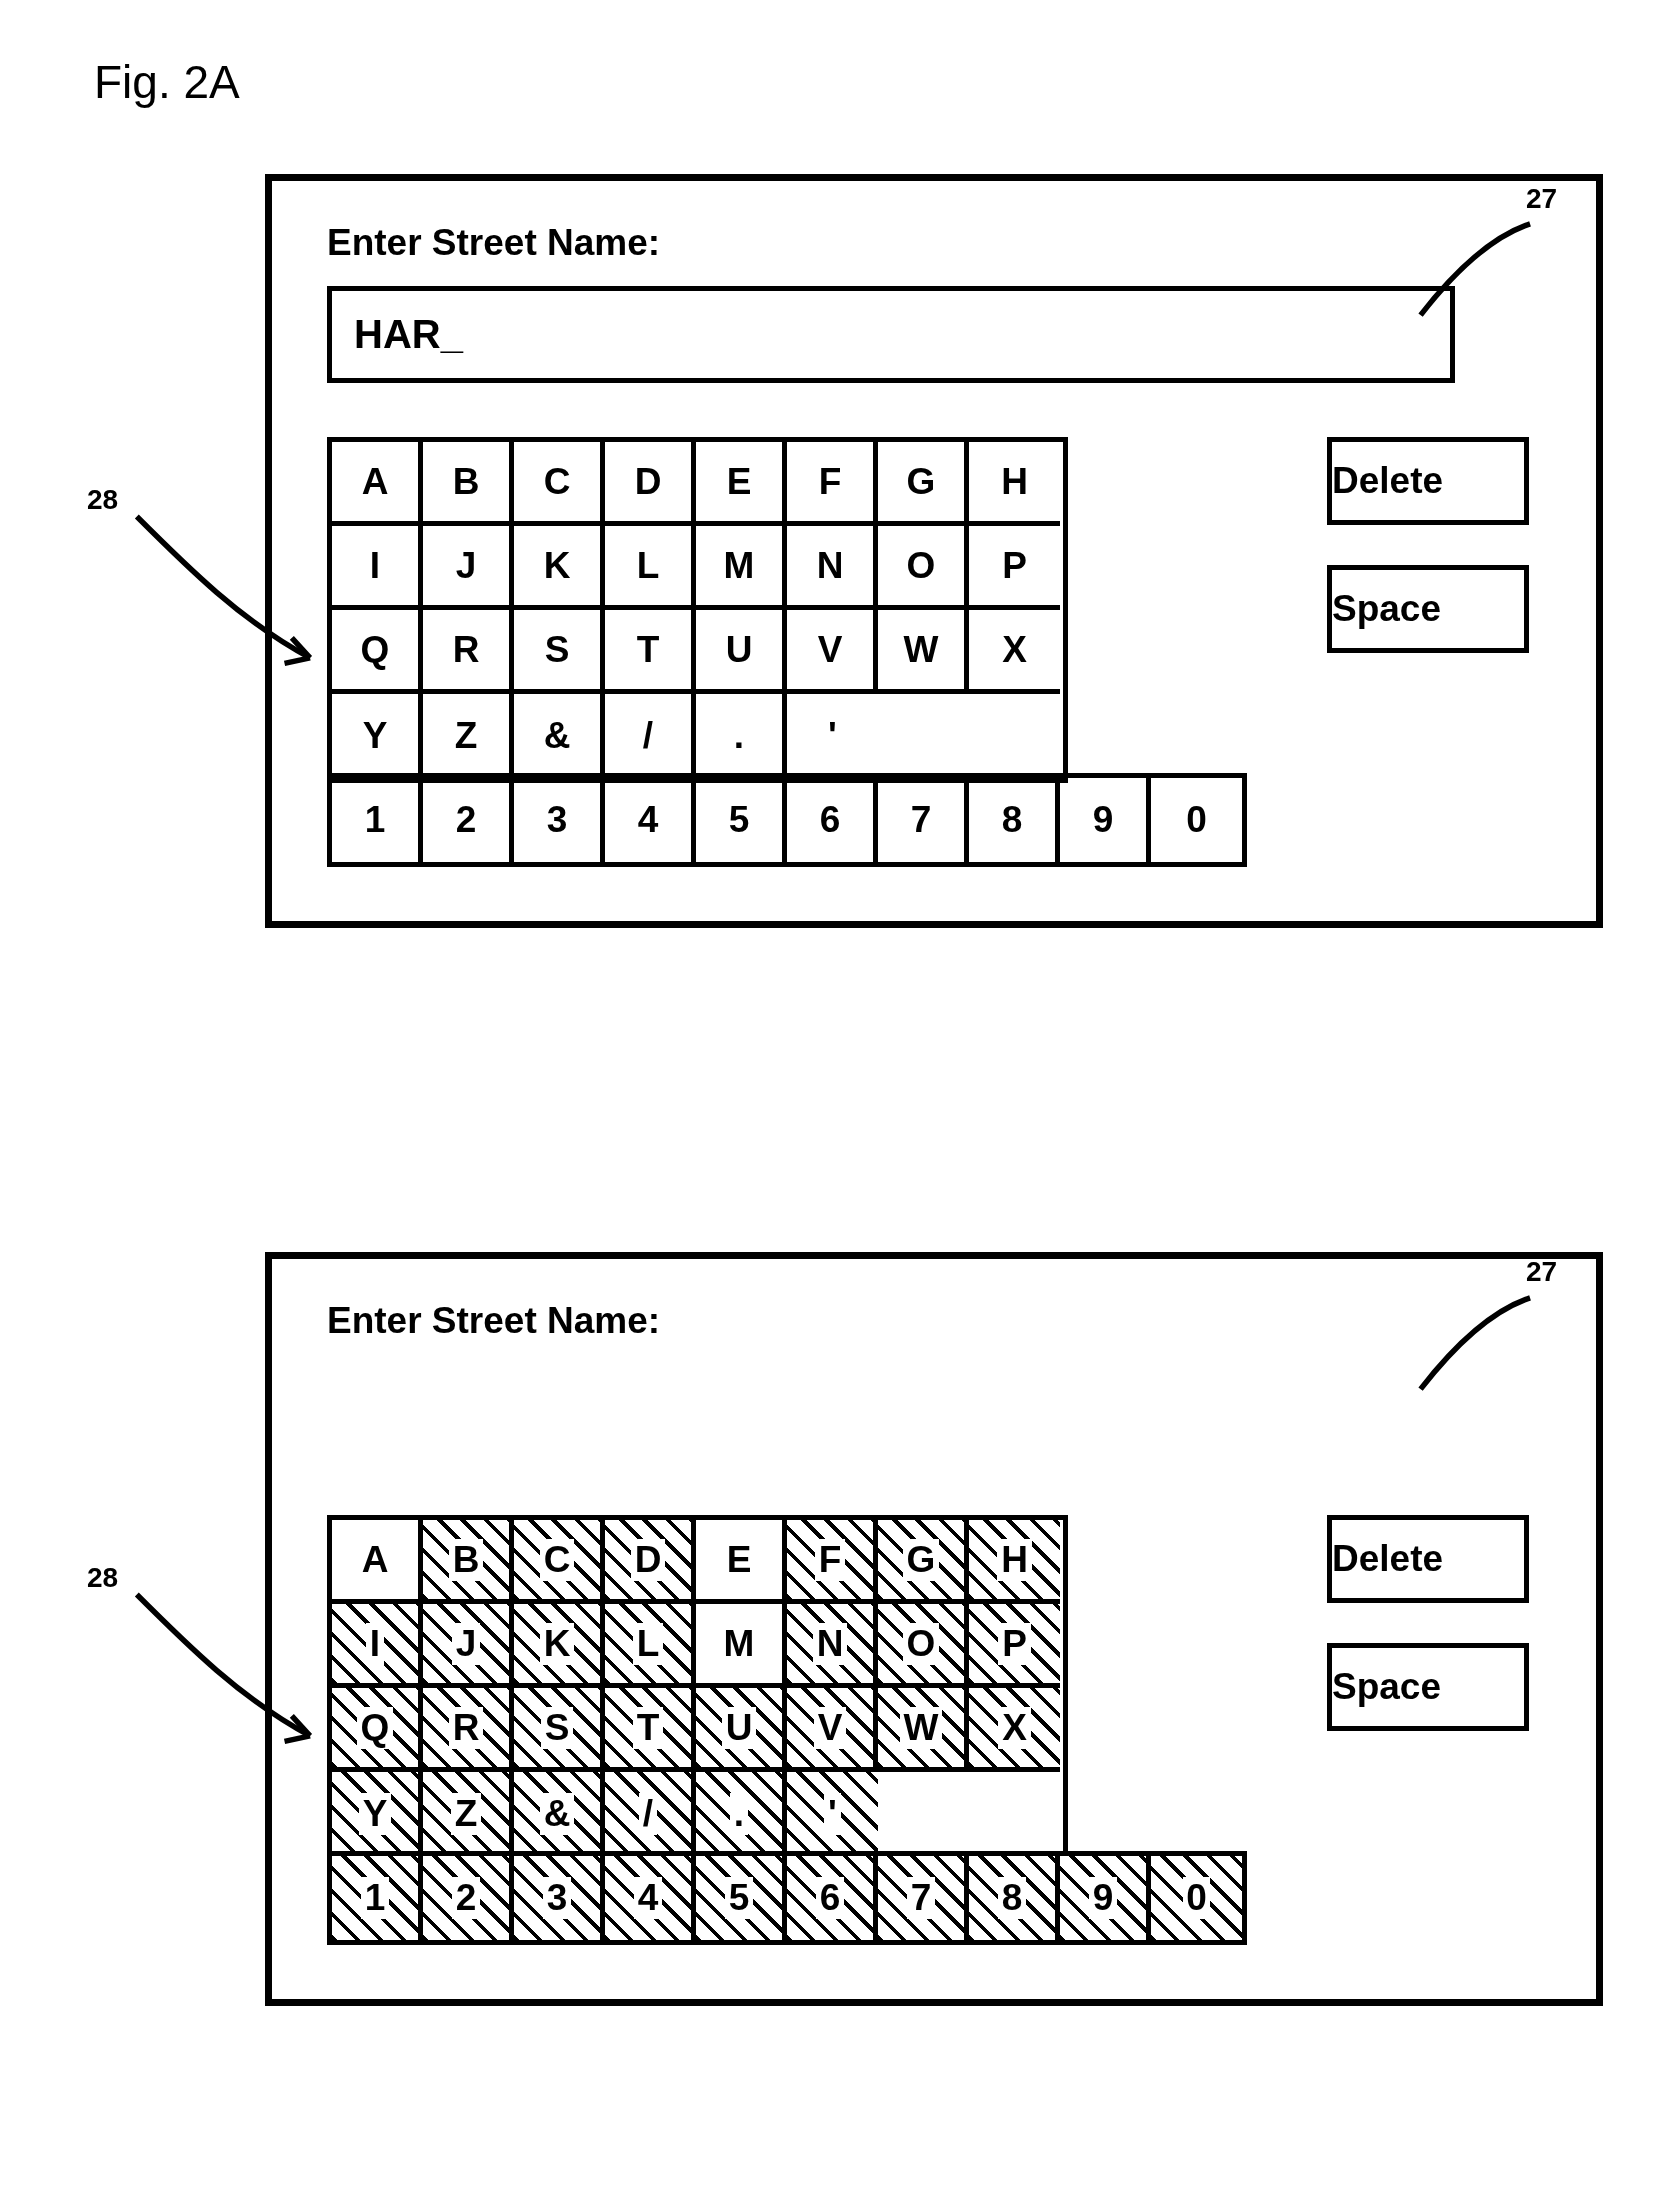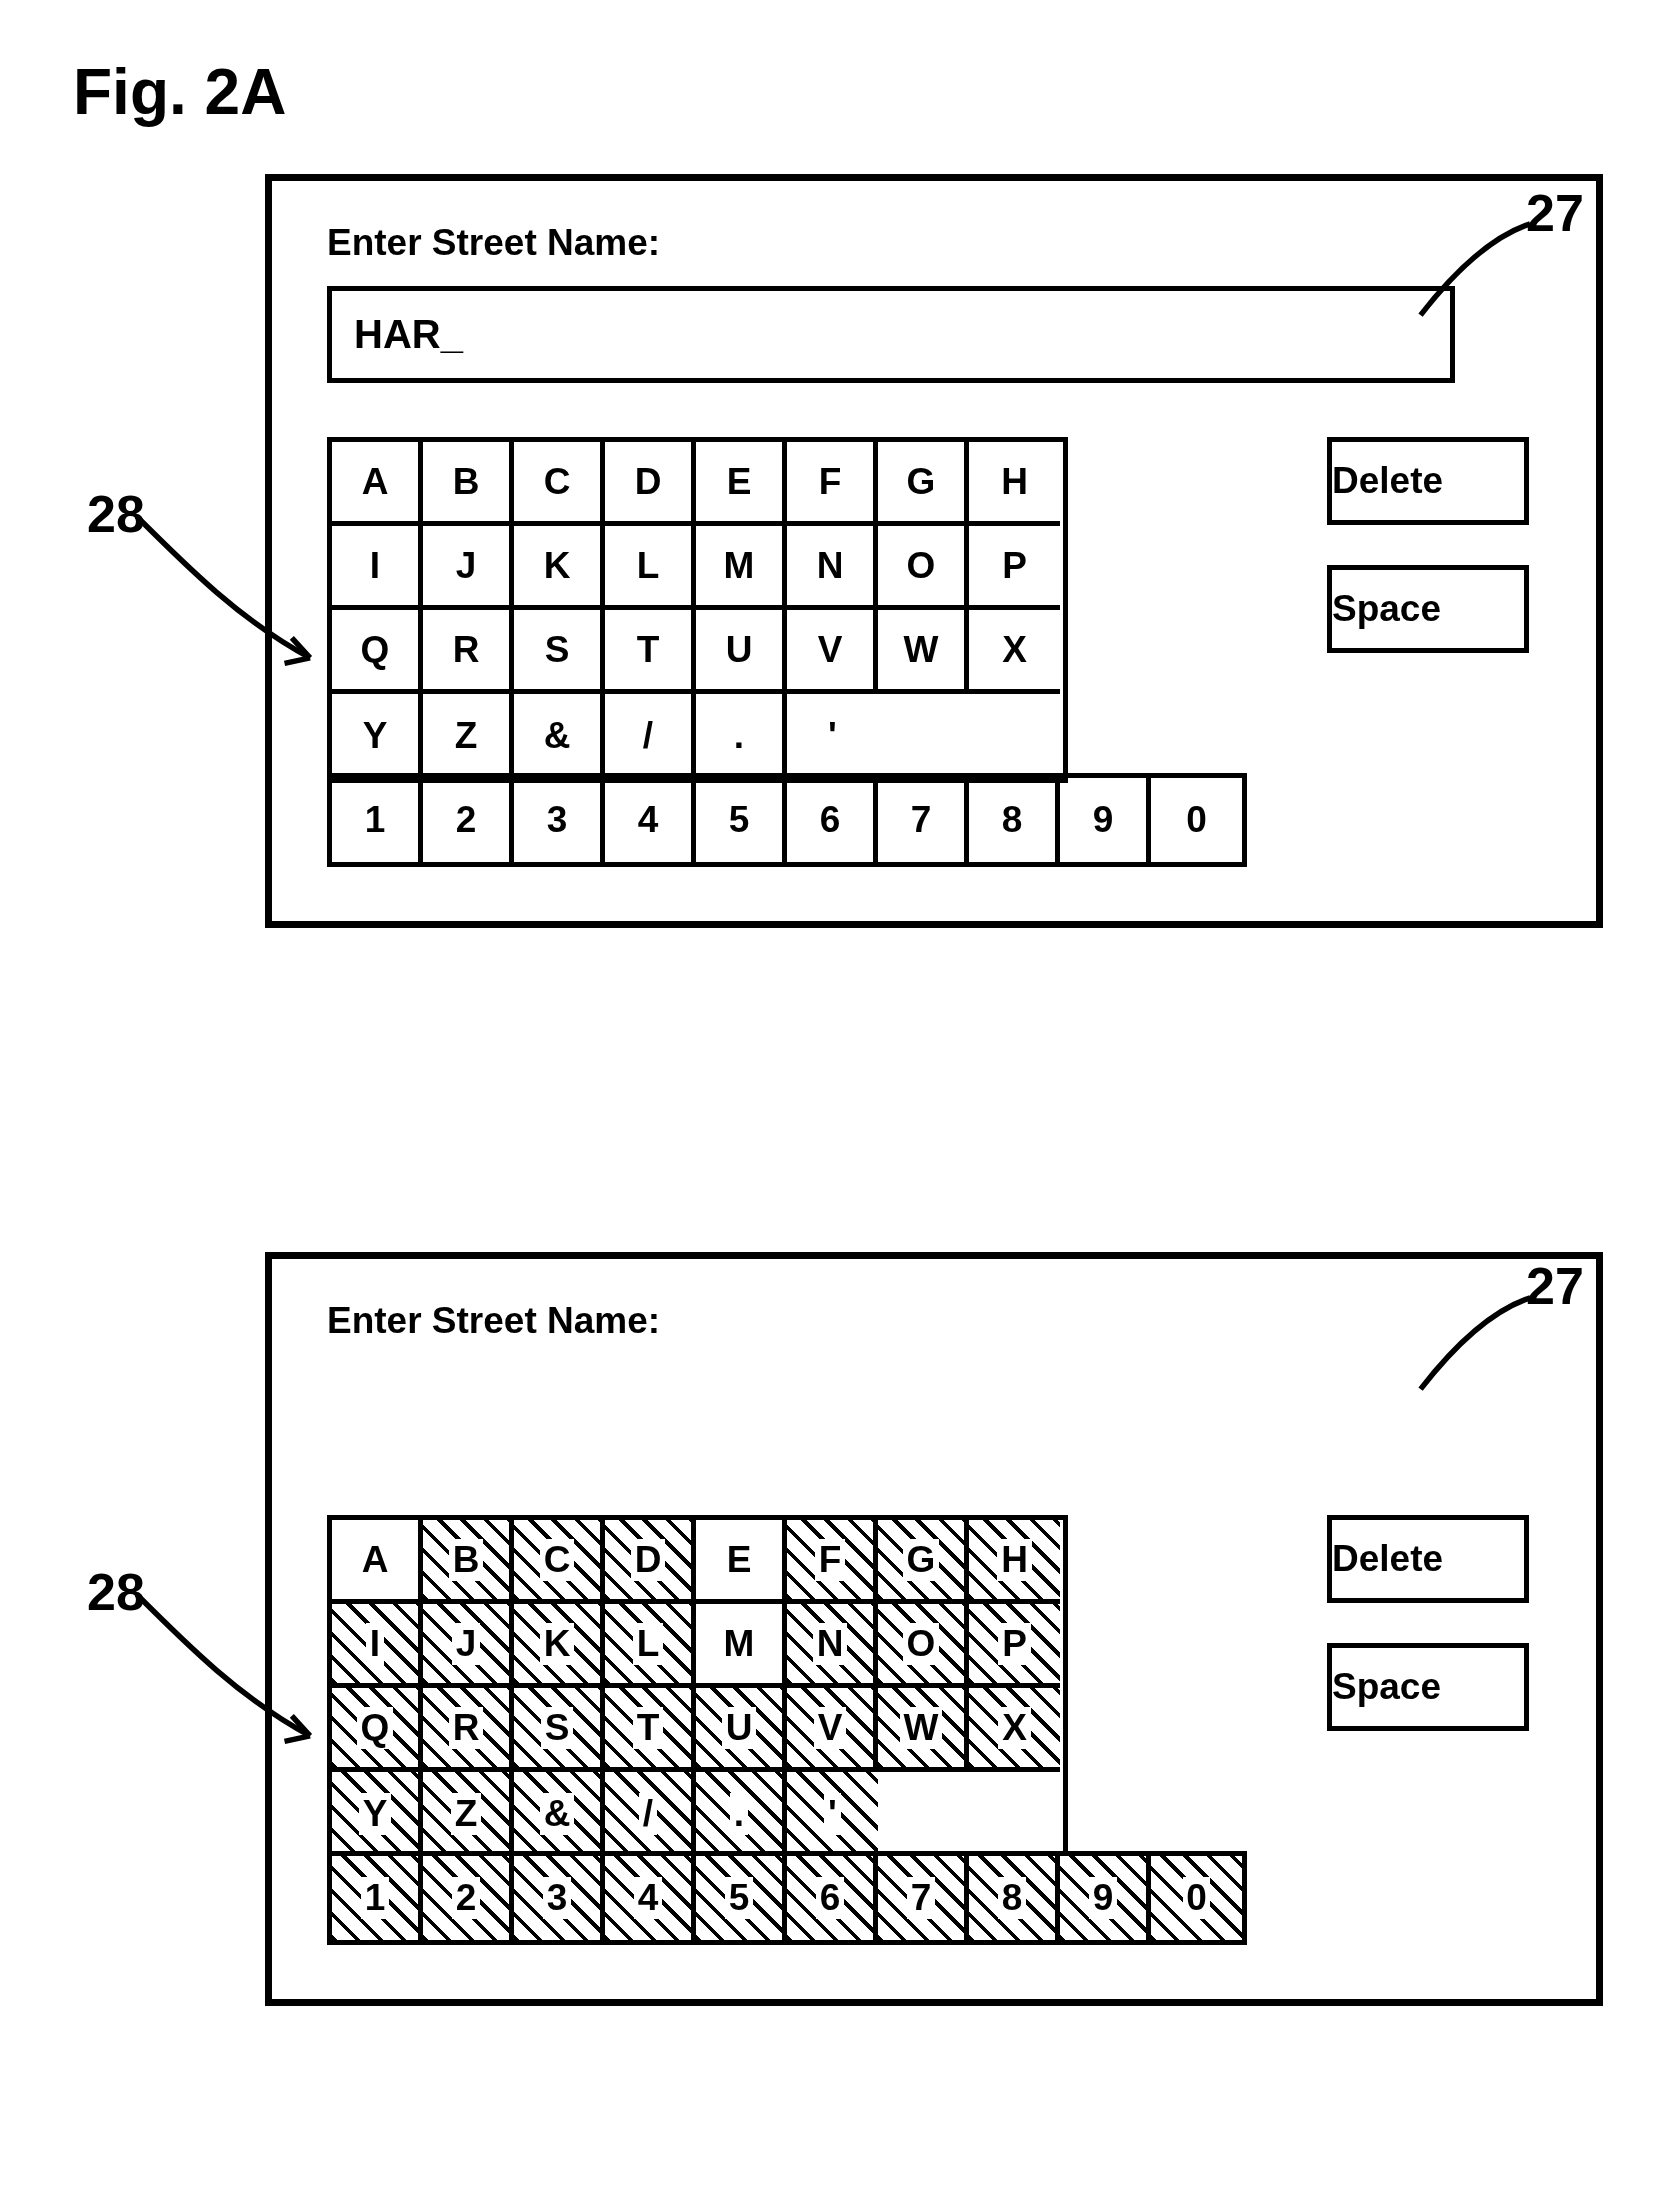--- a/index.html
+++ b/index.html
@@ -10,22 +10,23 @@
     color: #000;
   }
   .page {
     width: 1668px;
     height: 2203px;
     position: relative;
     background: #fff;
   }
   .fig-title {
     position: absolute;
-    font-weight: 700;
-    font-size: 64px;
+    font-weight: 400;
+    font-size: 46px;
+    margin-left: 21px;
   }
   .panel {
     position: absolute;
     border: 7.3px solid #000;
     background: #fff;
     padding-left: 8px;
   }
   .prompt-label {
     position: absolute;
     font-weight: 700;
@@ -93,21 +94,21 @@
     display: flex;
     align-items: center;
     font-weight: 700;
     font-size: 37px;
     background: #fff;
   }
 
   .ref-label {
     position: absolute;
     font-weight: 700;
-    font-size: 52px;
+    font-size: 28px;
   }
   svg.lead {
     position: absolute;
     overflow: visible;
   }
   svg.lead path {
     stroke: #000;
     stroke-width: 6;
     fill: none;
   }

